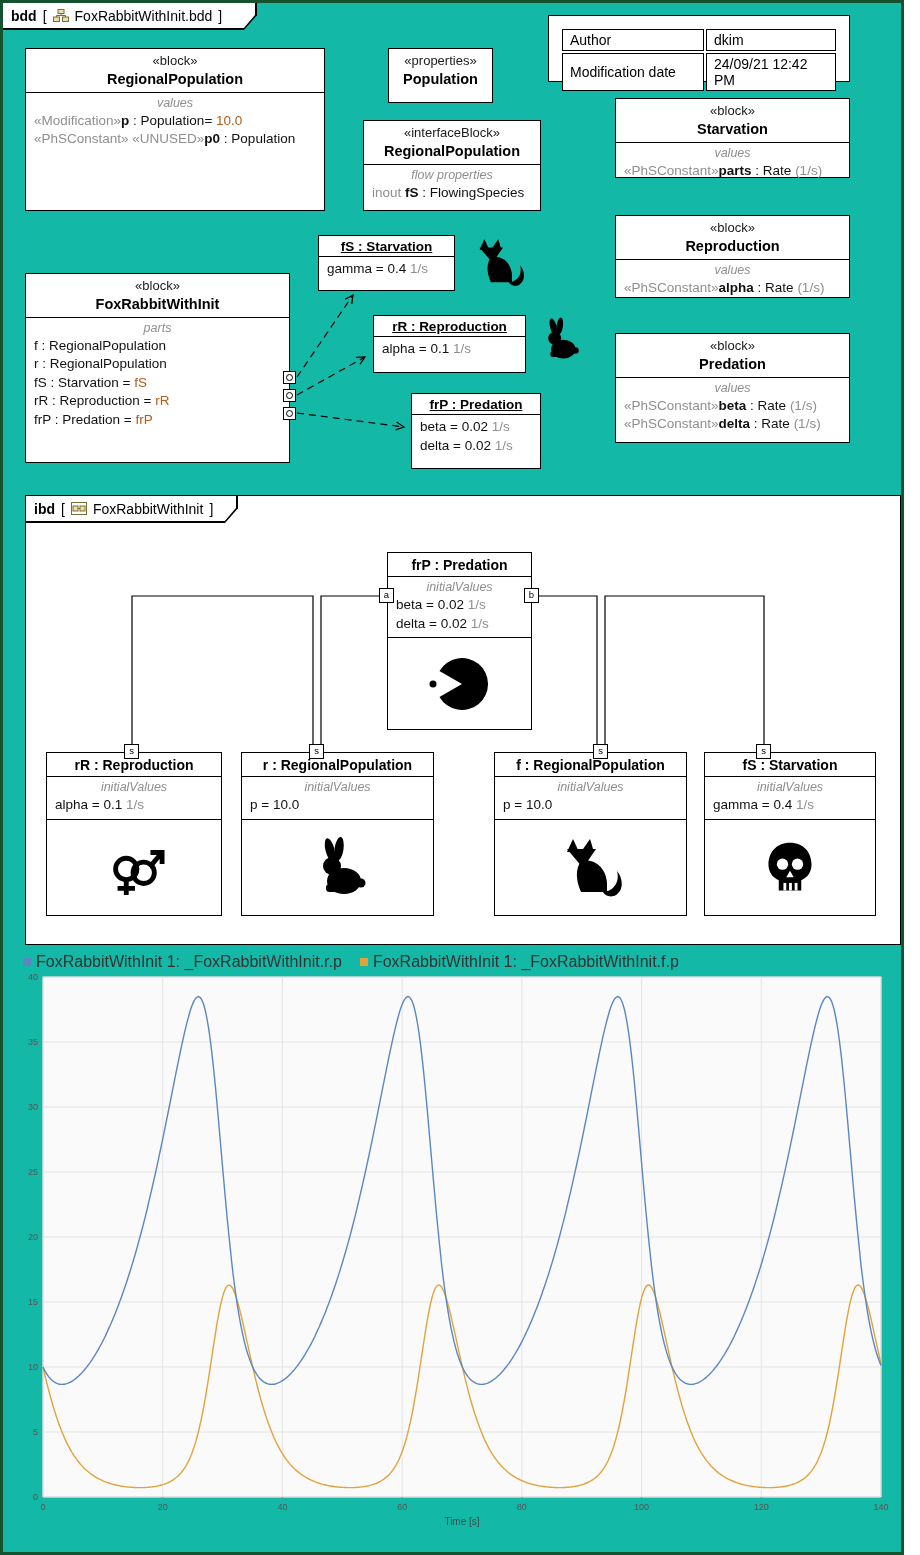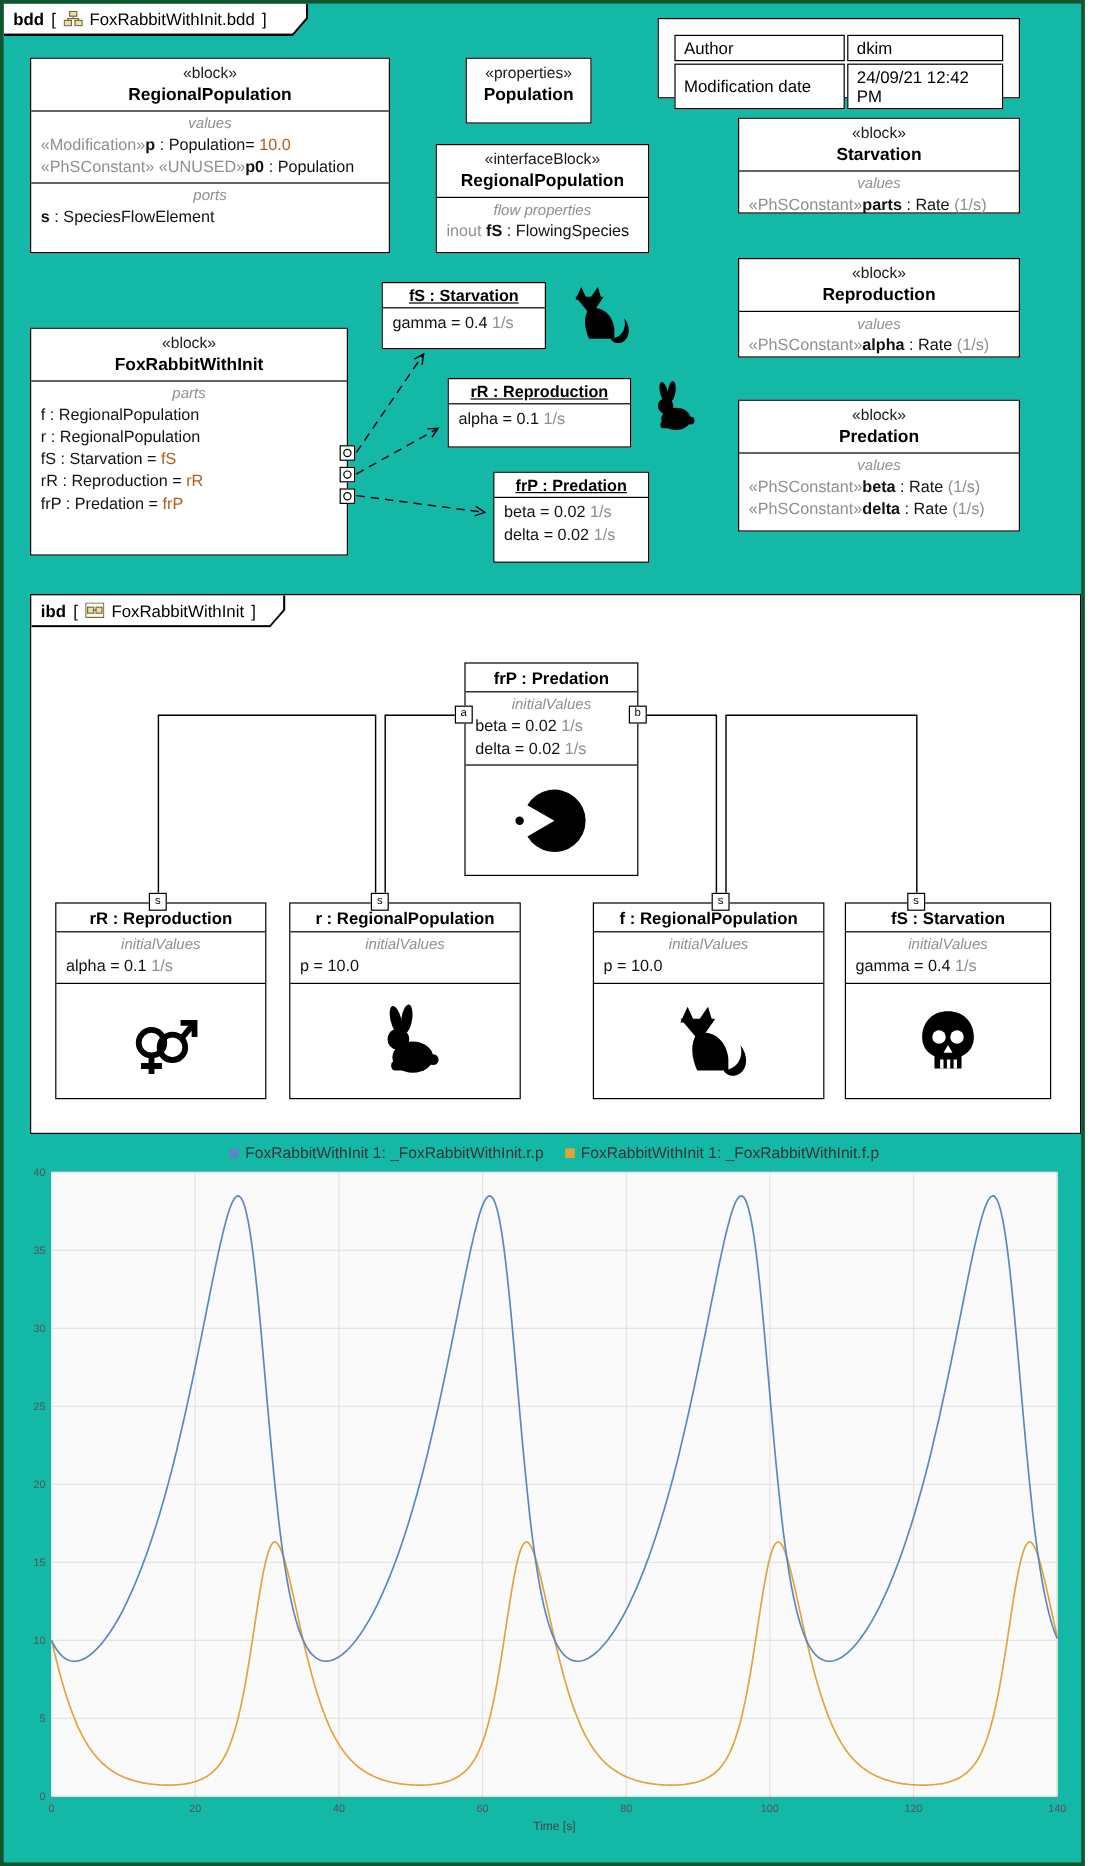--- a/index.html
+++ b/index.html
@@ -29,21 +29,21 @@
   .inst-title span{text-decoration:underline}
   .ibd-title{font-weight:bold;font-size:14px;text-align:center;padding:4px 4px 3px;white-space:nowrap}
   
   .port{position:absolute;width:15px;height:15px;border:1.4px solid #000;background:#fff;font-size:9.5px;line-height:12px;text-align:center;z-index:5}
   .pport{position:absolute;width:13px;height:13px;border:1.4px solid #000;background:#fff;z-index:5}
   .pport::after{content:"";display:block;width:5px;height:5px;border:1.1px solid #000;border-radius:50%;margin:2px auto 0}
   
   .itable{position:absolute;border:1.6px solid #000;background:#fff;display:grid;grid-template-columns:142px 1fr;grid-template-rows:1fr 1fr;gap:2px;padding:13px}
   .cell{border:1.1px solid #000;font-size:14px;padding:2px 7px;display:flex;align-items:center;background:#fff}
   
-  .legend{position:absolute;left:0;right:0;display:flex;justify-content:center;gap:18px;align-items:center;font-size:13px;color:#333}
+  .legend{position:absolute;left:0;right:0;display:flex;justify-content:flex-start;gap:18px;align-items:center;font-size:16px;color:#333}
   .legend-item{display:flex;align-items:center;gap:5px}
   .swatch{width:8px;height:8px;display:inline-block}
   #plot text{font-family:"Liberation Sans",sans-serif}
   svg.overlay{position:absolute;pointer-events:none}
 </style>
 </head>
 <body>
 
 <div id="page">
 
@@ -75,24 +75,20 @@
 
   <div class="blk" style="left:22px;top:45px;width:300px;height:163px">
     <div class="blk-head">
       <span class="stereo">«block»</span>
       <span class="bname">RegionalPopulation</span>
     </div>
     <div class="comp" style="height:60px">
       <span class="clabel">values</span>
       <div class="mline"><span class="gray">«Modification»</span><span class="pname">p</span><span> : Population</span><span>= </span><span class="brown">10.0</span></div>
       <div class="mline"><span class="gray">«PhSConstant» «UNUSED»</span><span class="pname">p0</span><span> : Population</span></div>
-    </div>
-    <div class="comp" style="flex:1">
-      <span class="clabel">ports</span>
-      <div class="mline"><span class="pname">s</span><span> : SpeciesFlowElement</span></div>
     </div>
   </div>
 
   <div class="blk" style="left:385px;top:45px;width:105px;height:55px">
     <div class="blk-head">
       <span class="stereo">«properties»</span>
       <span class="bname">Population</span>
     </div>
   </div>
 

